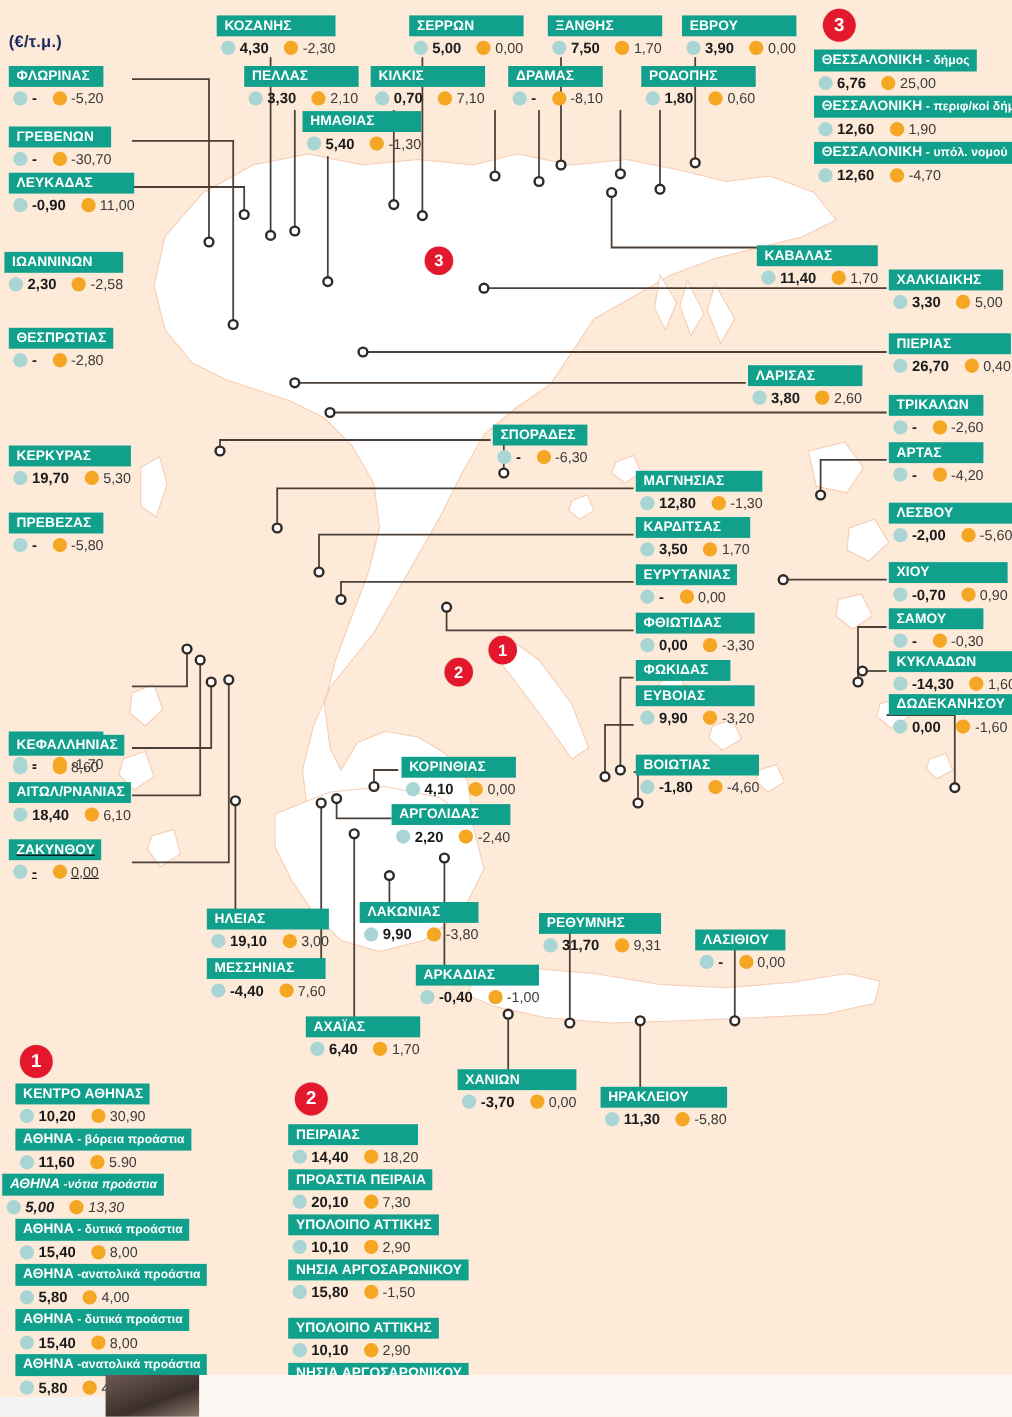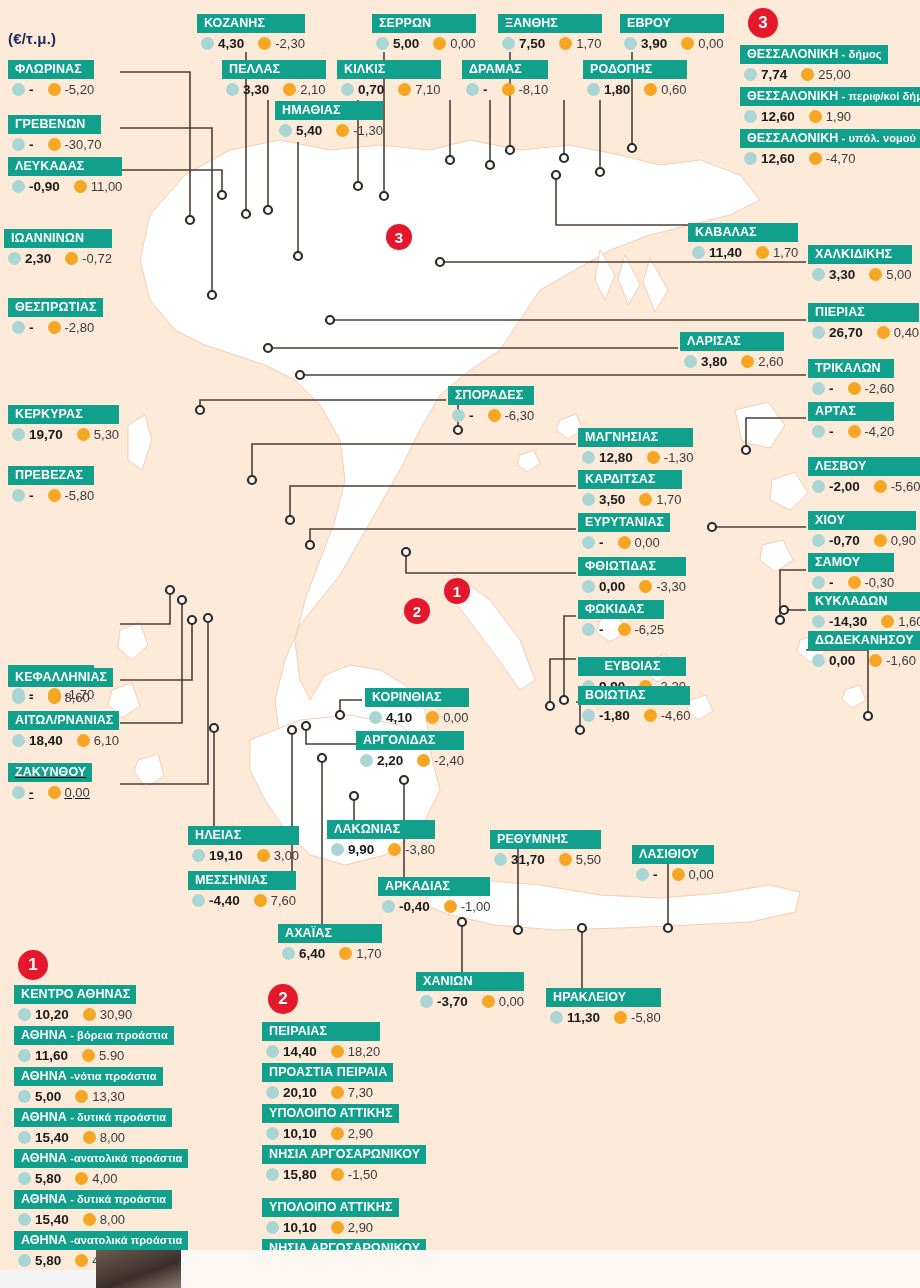--- a/index.html
+++ b/index.html
@@ -313,21 +313,21 @@
         <span class="vA">-0,90</span>
         <span class="sp" style="width: 14px;"></span>
         <span class="dotB"></span>
         <span class="vB">11,00</span>
       </div>
     </div>
     <div class="lbl" style="left: 740px; top: 45px;">
       <div class="hd">ΘΕΣΣΑΛΟΝΙΚΗ<span class="sub"> - δήμος</span></div>
       <div class="row">
         <span class="dotA"></span>
-        <span class="vA">7,74</span>
+        <span class="vA">6,76</span>
         <span class="sp" style="width: 14px;"></span>
         <span class="dotB"></span>
         <span class="vB">25,00</span>
       </div>
     </div>
     <div class="lbl" style="left: 740px; top: 87px;">
       <div class="hd">ΘΕΣΣΑΛΟΝΙΚΗ<span class="sub"> - περιφ/κοί δήμοι</span></div>
       <div class="row">
         <span class="dotA"></span>
         <span class="vA">12,60</span>
@@ -356,21 +356,21 @@
         <span class="vB">1,70</span>
       </div>
     </div>
     <div class="lbl" style="left: 4px; top: 229px;">
       <div class="hd">ΙΩΑΝΝΙΝΩΝ</div>
       <div class="row">
         <span class="dotA"></span>
         <span class="vA">2,30</span>
         <span class="sp" style="width: 14px;"></span>
         <span class="dotB"></span>
-        <span class="vB">-0,72</span>
+        <span class="vB">-2,58</span>
       </div>
     </div>
     <div class="lbl" style="left: 808px; top: 245px;">
       <div class="hd">ΧΑΛΚΙΔΙΚΗΣ</div>
       <div class="row">
         <span class="dotA"></span>
         <span class="vA">3,30</span>
         <span class="sp" style="width: 14px;"></span>
         <span class="dotB"></span>
         <span class="vB">5,00</span>
@@ -549,21 +549,21 @@
     <div class="lbl" style="left: 808px; top: 631px;">
       <div class="hd">ΔΩΔΕΚΑΝΗΣΟΥ</div>
       <div class="row">
         <span class="dotA"></span>
         <span class="vA">0,00</span>
         <span class="sp" style="width: 14px;"></span>
         <span class="dotB"></span>
         <span class="vB">-1,60</span>
       </div>
     </div>
-    <div class="lbl" style="left: 578px; top: 657px; text-align: center;">
+    <div class="lbl" style="left: 578px; top: 623px;">
       <div class="hd">ΕΥΒΟΙΑΣ</div>
       <div class="row">
         <span class="dotA"></span>
         <span class="vA">9,90</span>
         <span class="sp" style="width: 14px;"></span>
         <span class="dotB"></span>
         <span class="vB">-3,20</span>
       </div>
     </div>
     <div class="lbl" style="left: 8px; top: 637px; margin-top: 28px;">
@@ -656,21 +656,21 @@
         <span class="vB">-3,80</span>
       </div>
     </div>
     <div class="lbl" style="left: 490px; top: 830px;">
       <div class="hd">ΡΕΘΥΜΝΗΣ</div>
       <div class="row">
         <span class="dotA"></span>
         <span class="vA">31,70</span>
         <span class="sp" style="width: 14px;"></span>
         <span class="dotB"></span>
-        <span class="vB">5,50</span>
+        <span class="vB">9,31</span>
       </div>
     </div>
     <div class="lbl" style="left: 632px; top: 845px;">
       <div class="hd">ΛΑΣΙΘΙΟΥ</div>
       <div class="row">
         <span class="dotA"></span>
         <span class="vA">-</span>
         <span class="sp" style="width: 14px;"></span>
         <span class="dotB"></span>
         <span class="vB">0,00</span>
@@ -739,21 +739,21 @@
     <div class="lbl" style="left: 14px; top: 1026px;">
       <div class="hd">ΑΘΗΝΑ<span class="sub"> - βόρεια προάστια</span></div>
       <div class="row">
         <span class="dotA"></span>
         <span class="vA">11,60</span>
         <span class="sp" style="width: 14px;"></span>
         <span class="dotB"></span>
         <span class="vB">5.90</span>
       </div>
     </div>
-    <div class="lbl" style="left: 14px; top: 1067px;">
+    <div class="lbl" style="left: 2px; top: 1067px; font-style: italic;">
       <div class="hd">ΑΘΗΝΑ<span class="sub"> -νότια προάστια</span></div>
       <div class="row">
         <span class="dotA"></span>
         <span class="vA">5,00</span>
         <span class="sp" style="width: 14px;"></span>
         <span class="dotB"></span>
         <span class="vB">13,30</span>
       </div>
     </div>
     <div class="lbl" style="left: 14px; top: 1108px;">

